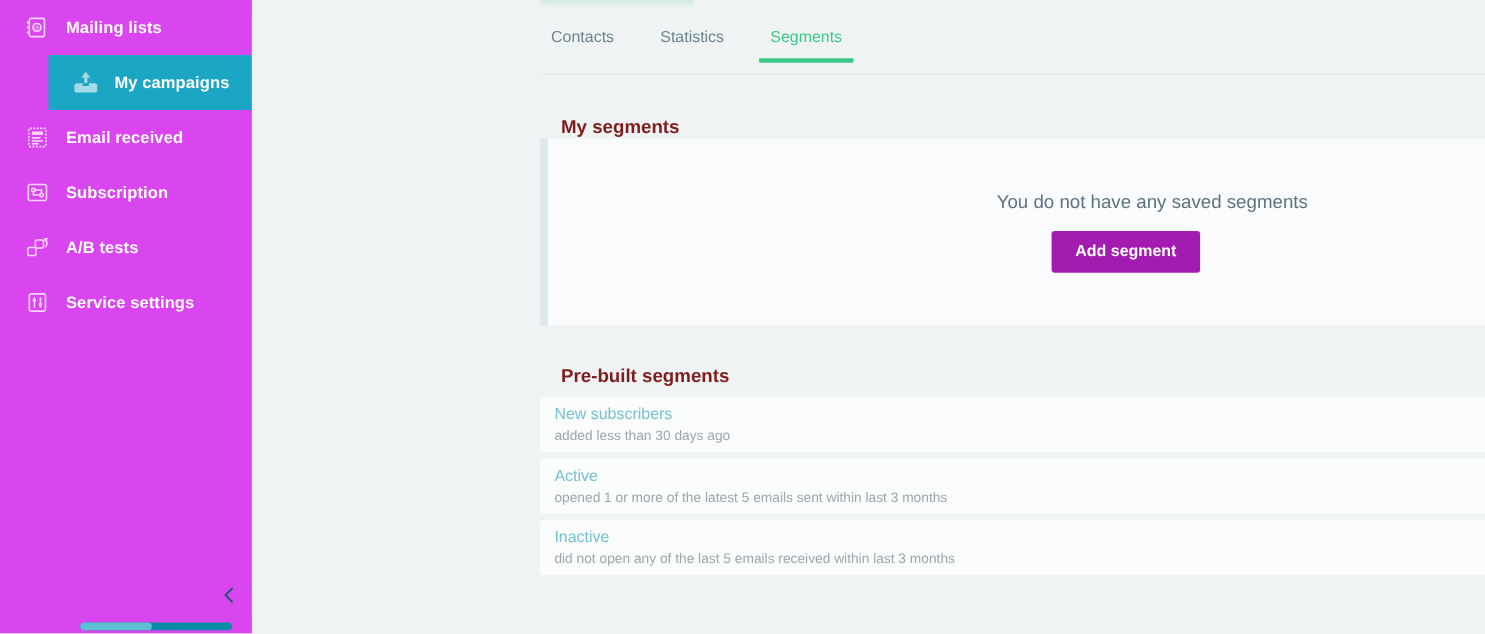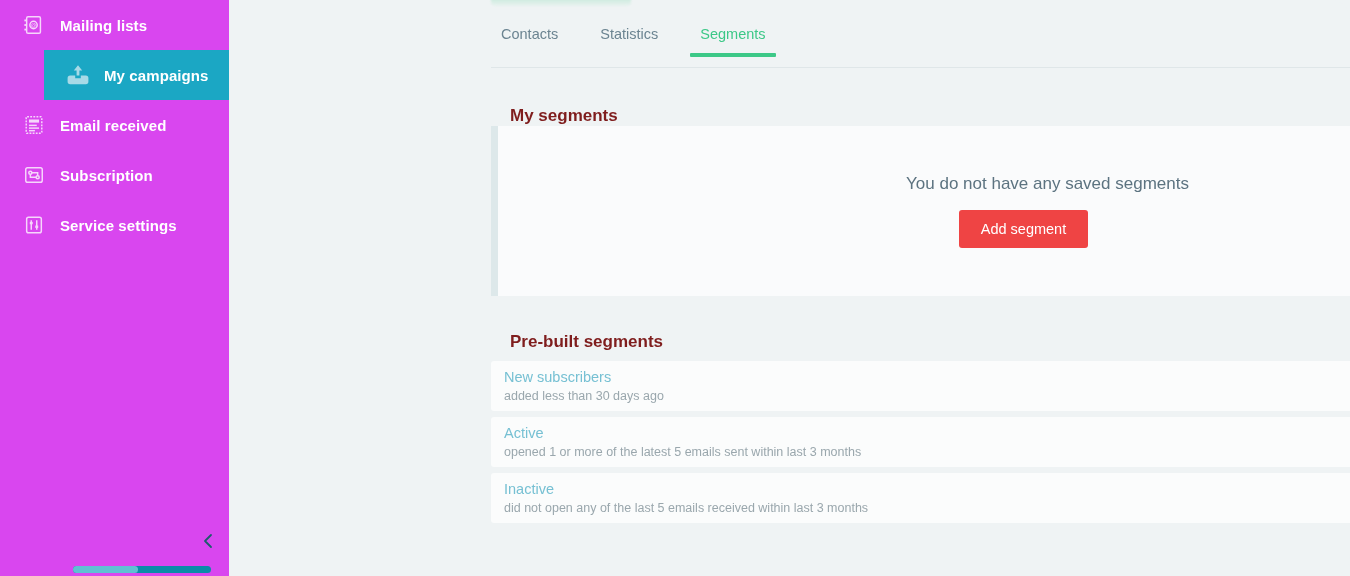--- a/index.html
+++ b/index.html
@@ -145,27 +145,27 @@
     align-items: center;
     justify-content: center;
   }
   .empty-msg {
     font-size: 17px;
     color: #5c7380;
     margin-bottom: 16px;
     margin-left: 48px;
   }
   .add-btn {
-    background: #ef4444;
+    background: #a21caf;
     color: #ffffff;
     border: none;
     border-radius: 3px;
     font-family: "Liberation Sans", "DejaVu Sans", sans-serif;
     font-size: 14.5px;
-    font-weight: normal;
+    font-weight: bold;
     padding: 11px 22px;
     cursor: pointer;
   }
 
   .seg-list {
     position: absolute;
     left: 262px; top: 361px;
     width: 1058px;
   }
   .seg-row {
@@ -239,20 +239,31 @@
             <rect x="3" y="4" width="18" height="16" rx="2"></rect>
             <circle cx="8" cy="9.5" r="1.7"></circle>
             <circle cx="16" cy="14.5" r="1.7"></circle>
             <path d="M9.7 9.5 H16 a0 0 0 0 1 0 0 v3.3"></path>
             <path d="M14.3 14.5 H8 v-3.3"></path>
           </svg>
         </span>
         <span class="nav-label">Subscription</span>
       </li>
 
+      <li class="nav-item">
+        <span class="nav-icon">
+          <svg width="22" height="22" viewBox="0 0 24 24" fill="none" stroke="#ffffff" stroke-width="1.6">
+            <rect x="2.5" y="12" width="8" height="8" rx="1.4"></rect>
+            <rect x="10" y="4.5" width="8" height="8" rx="1.4"></rect>
+            <path d="M19.5 4 a4.6 4.6 0 0 1 0.6 7.2" stroke-linecap="round"></path>
+            <path d="M21.6 3.2 l-2.3 .6 l1.1 2.1" stroke-linecap="round"></path>
+          </svg>
+        </span>
+        <span class="nav-label">A/B tests</span>
+      </li>
 
 
       <li class="nav-item">
         <span class="nav-icon">
           <svg width="22" height="22" viewBox="0 0 24 24" fill="none" stroke="#ffffff" stroke-width="1.6">
             <rect x="4" y="3.5" width="16" height="17" rx="2"></rect>
             <line x1="9" y1="6.8" x2="9" y2="17.2"></line>
             <line x1="15" y1="6.8" x2="15" y2="17.2"></line>
             <rect x="7.4" y="8.6" width="3.2" height="2.6" fill="#ffffff" stroke="none"></rect>
             <rect x="13.4" y="12.6" width="3.2" height="2.6" fill="#ffffff" stroke="none"></rect>

